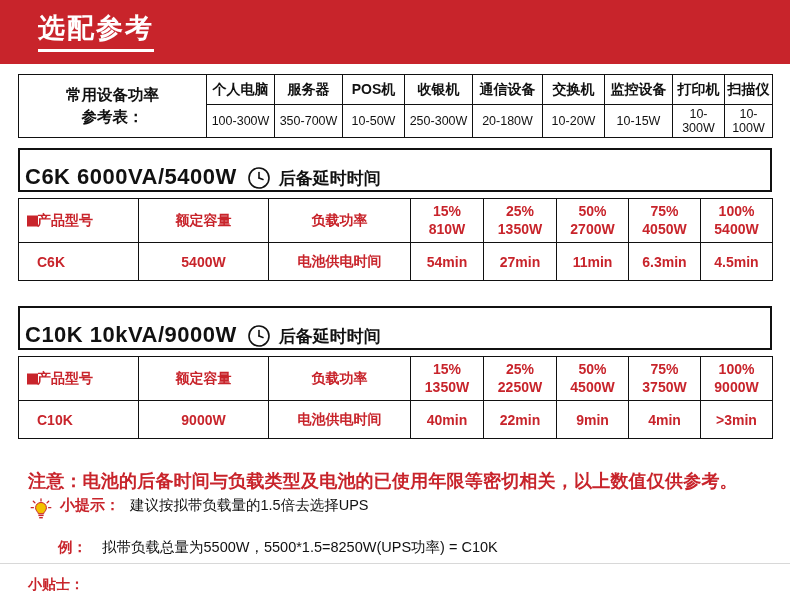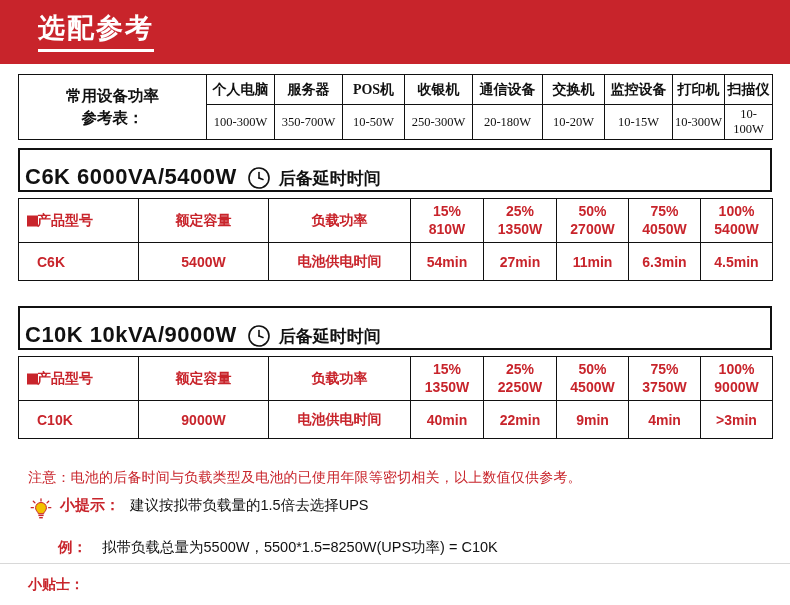--- a/index.html
+++ b/index.html
@@ -38,21 +38,21 @@
     padding-bottom: 20px;
   }
 
   
   table { border-collapse: collapse; }
 
   
   .power-wrap {
     position: absolute; left: 18px; top: 74px; width: 754px;
   }
-  table.power { width: 754px; table-layout: fixed; font-family: Liberation Serif, serif; }
+  table.power { width: 754px; table-layout: fixed; }
   table.power td {
     border: 1px solid #111;
     text-align: center;
     vertical-align: middle;
     font-size: 13px;
     color: #111;
     padding: 2px 1px;
   }
   table.power td.label {
     font-size: 15.5px;
@@ -91,22 +91,23 @@
   table.spec td.model-hdr { position: relative; padding-left: 18px; text-align: left; }
   .mini-square {
     position: absolute; left: 8px; top: 50%; transform: translateY(-50%);
     width: 11px; height: 11px; background: #c8242b;
   }
   table.spec td.leftpad { text-align: left; padding-left: 18px; }
   table.spec td.pct { line-height: 1.25; }
 
   
   .note {
-    position: absolute; left: 28px; font-size: 14px; color: #c8242b;
+    position: absolute; left: 28px; font-size: 18px; color: #c8242b;
     letter-spacing: 0.2px;
+    font-weight: bold;
   }
   .tip-wrap { position: absolute; left: 28px; }
   .tip-line { display: flex; align-items: flex-start; }
   .bulb { margin-right: 6px; margin-top: 2px; }
   .tip-label { color: #c8242b; font-size: 15px; font-weight: bold; white-space: nowrap; }
   .tip-text { color: #111; font-size: 14.5px; margin-left: 10px; }
   .tip-ex-label { color: #c8242b; font-size: 14.5px; font-weight: bold; margin-left: 30px; }
   .tip-ex-text { color: #111; font-size: 14.5px; margin-left: 15px; }
 
   .footer {

